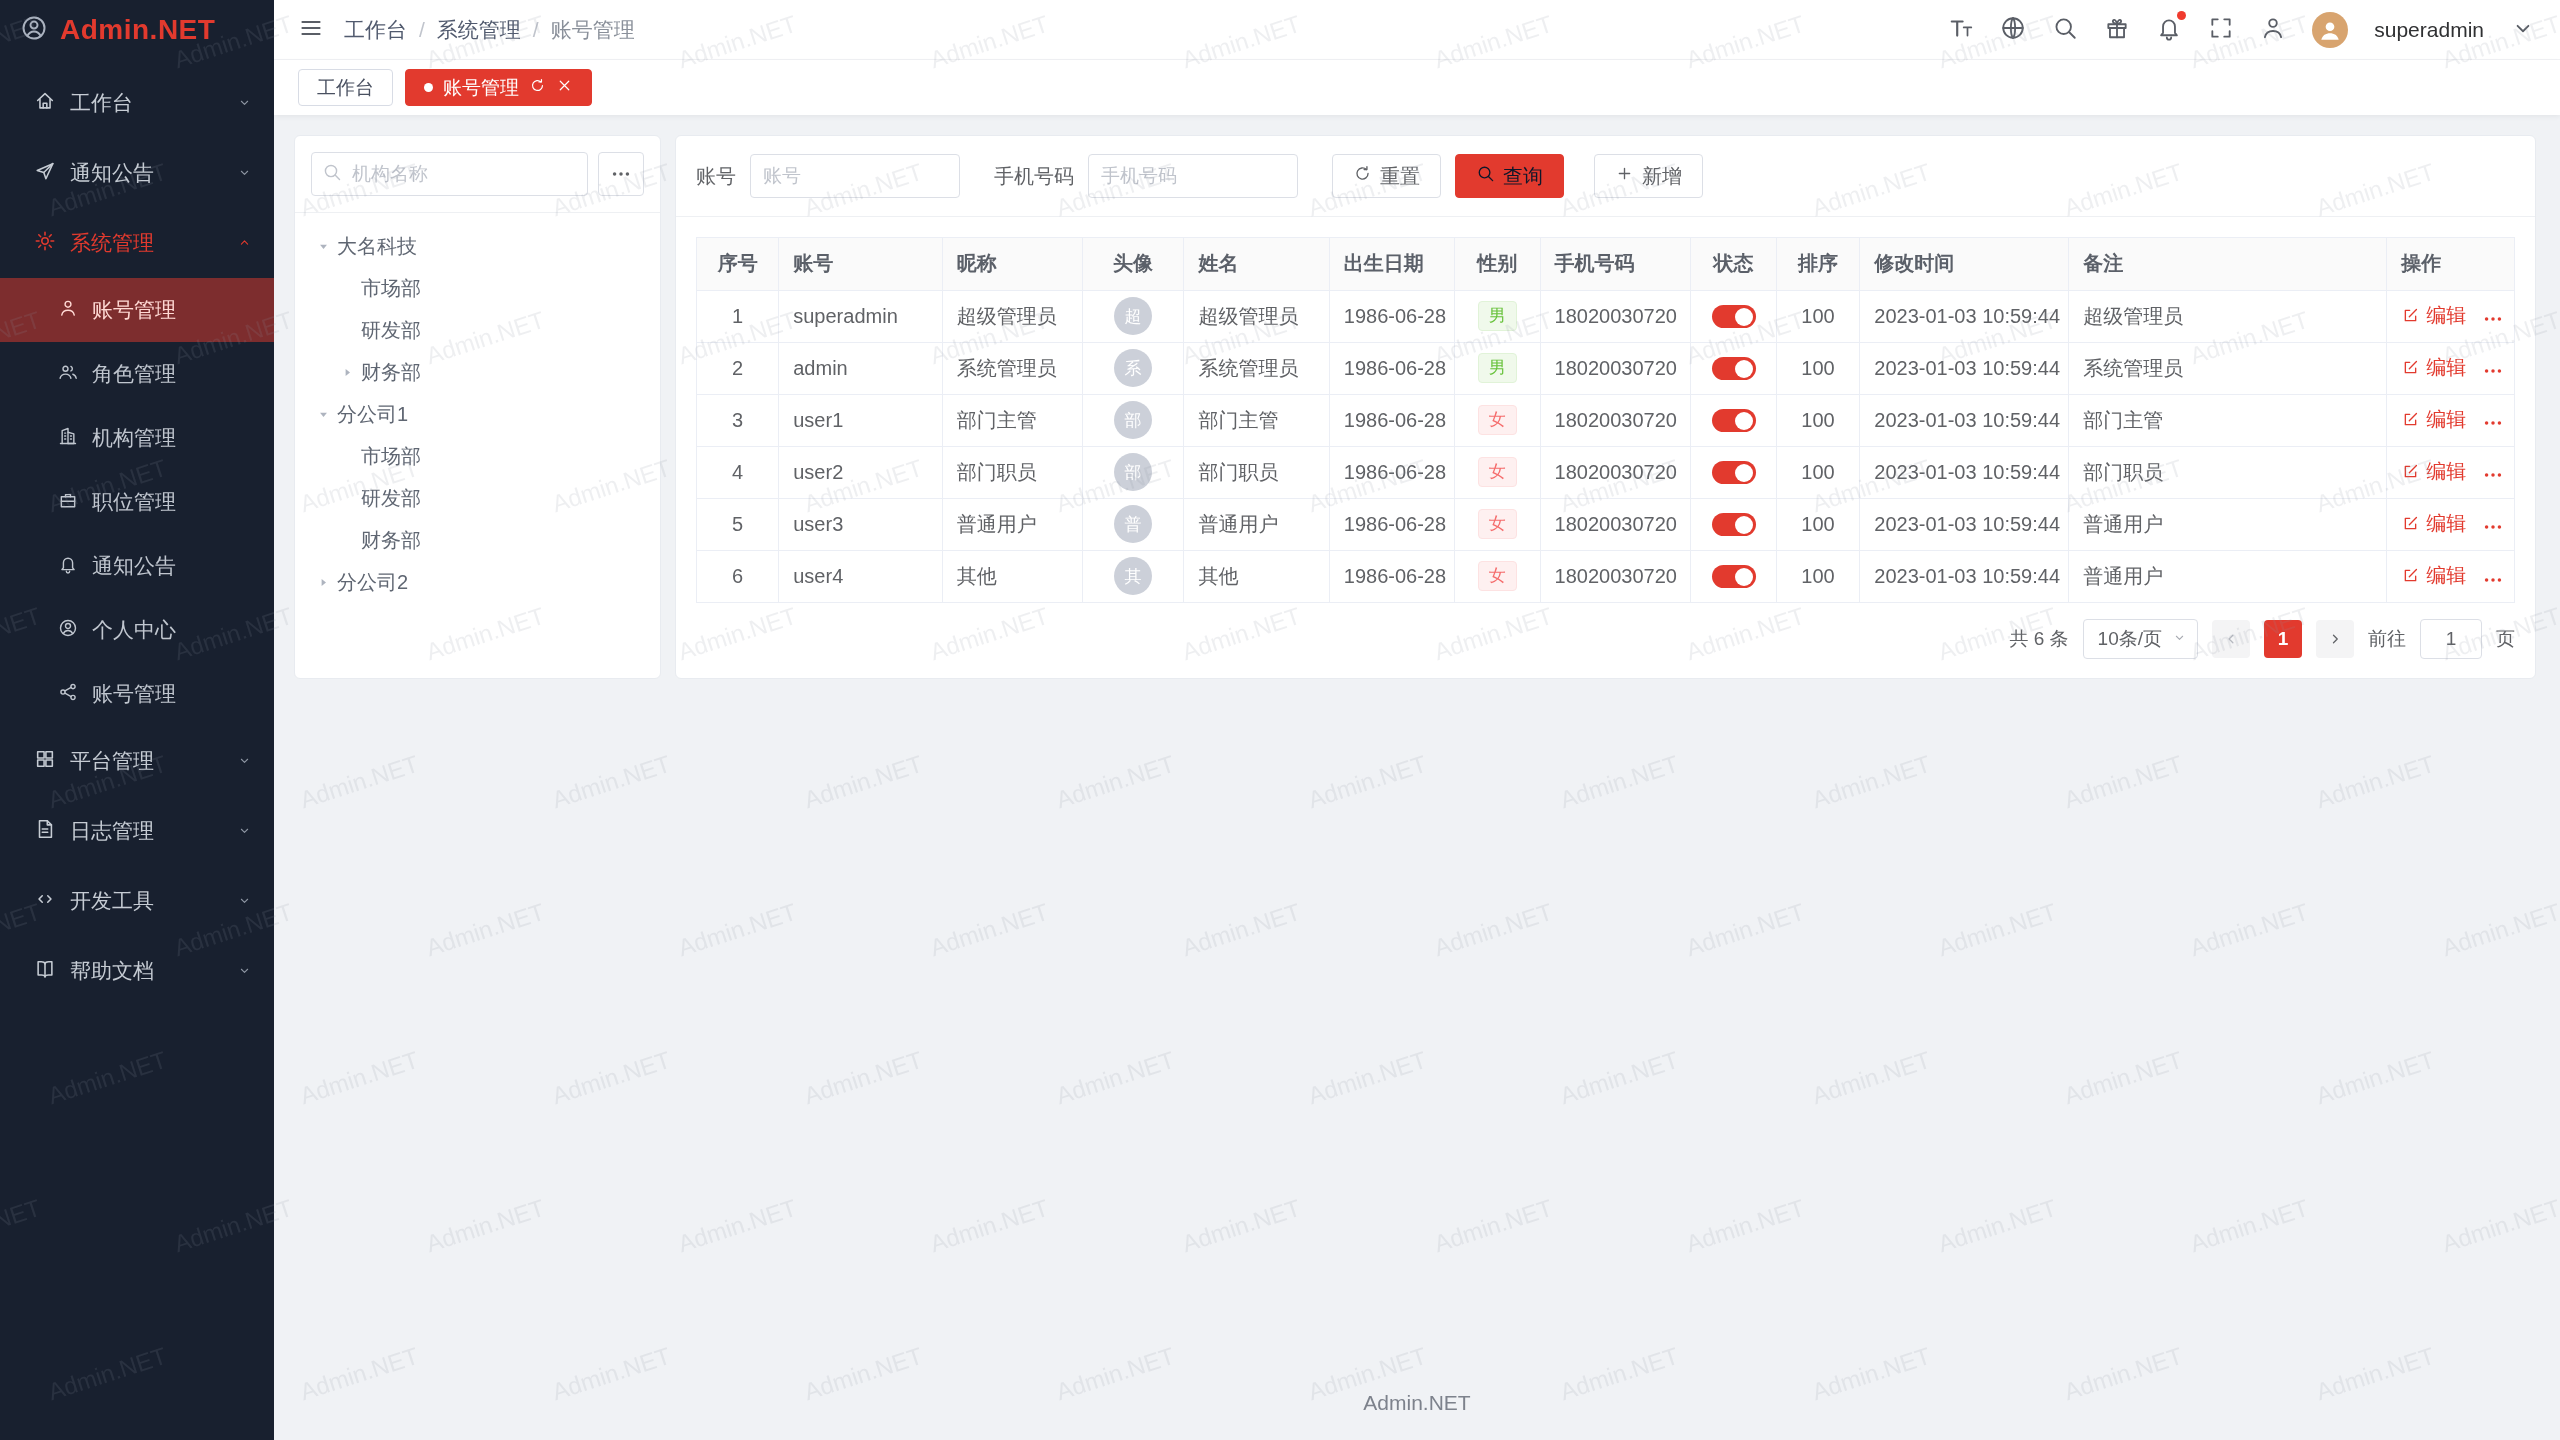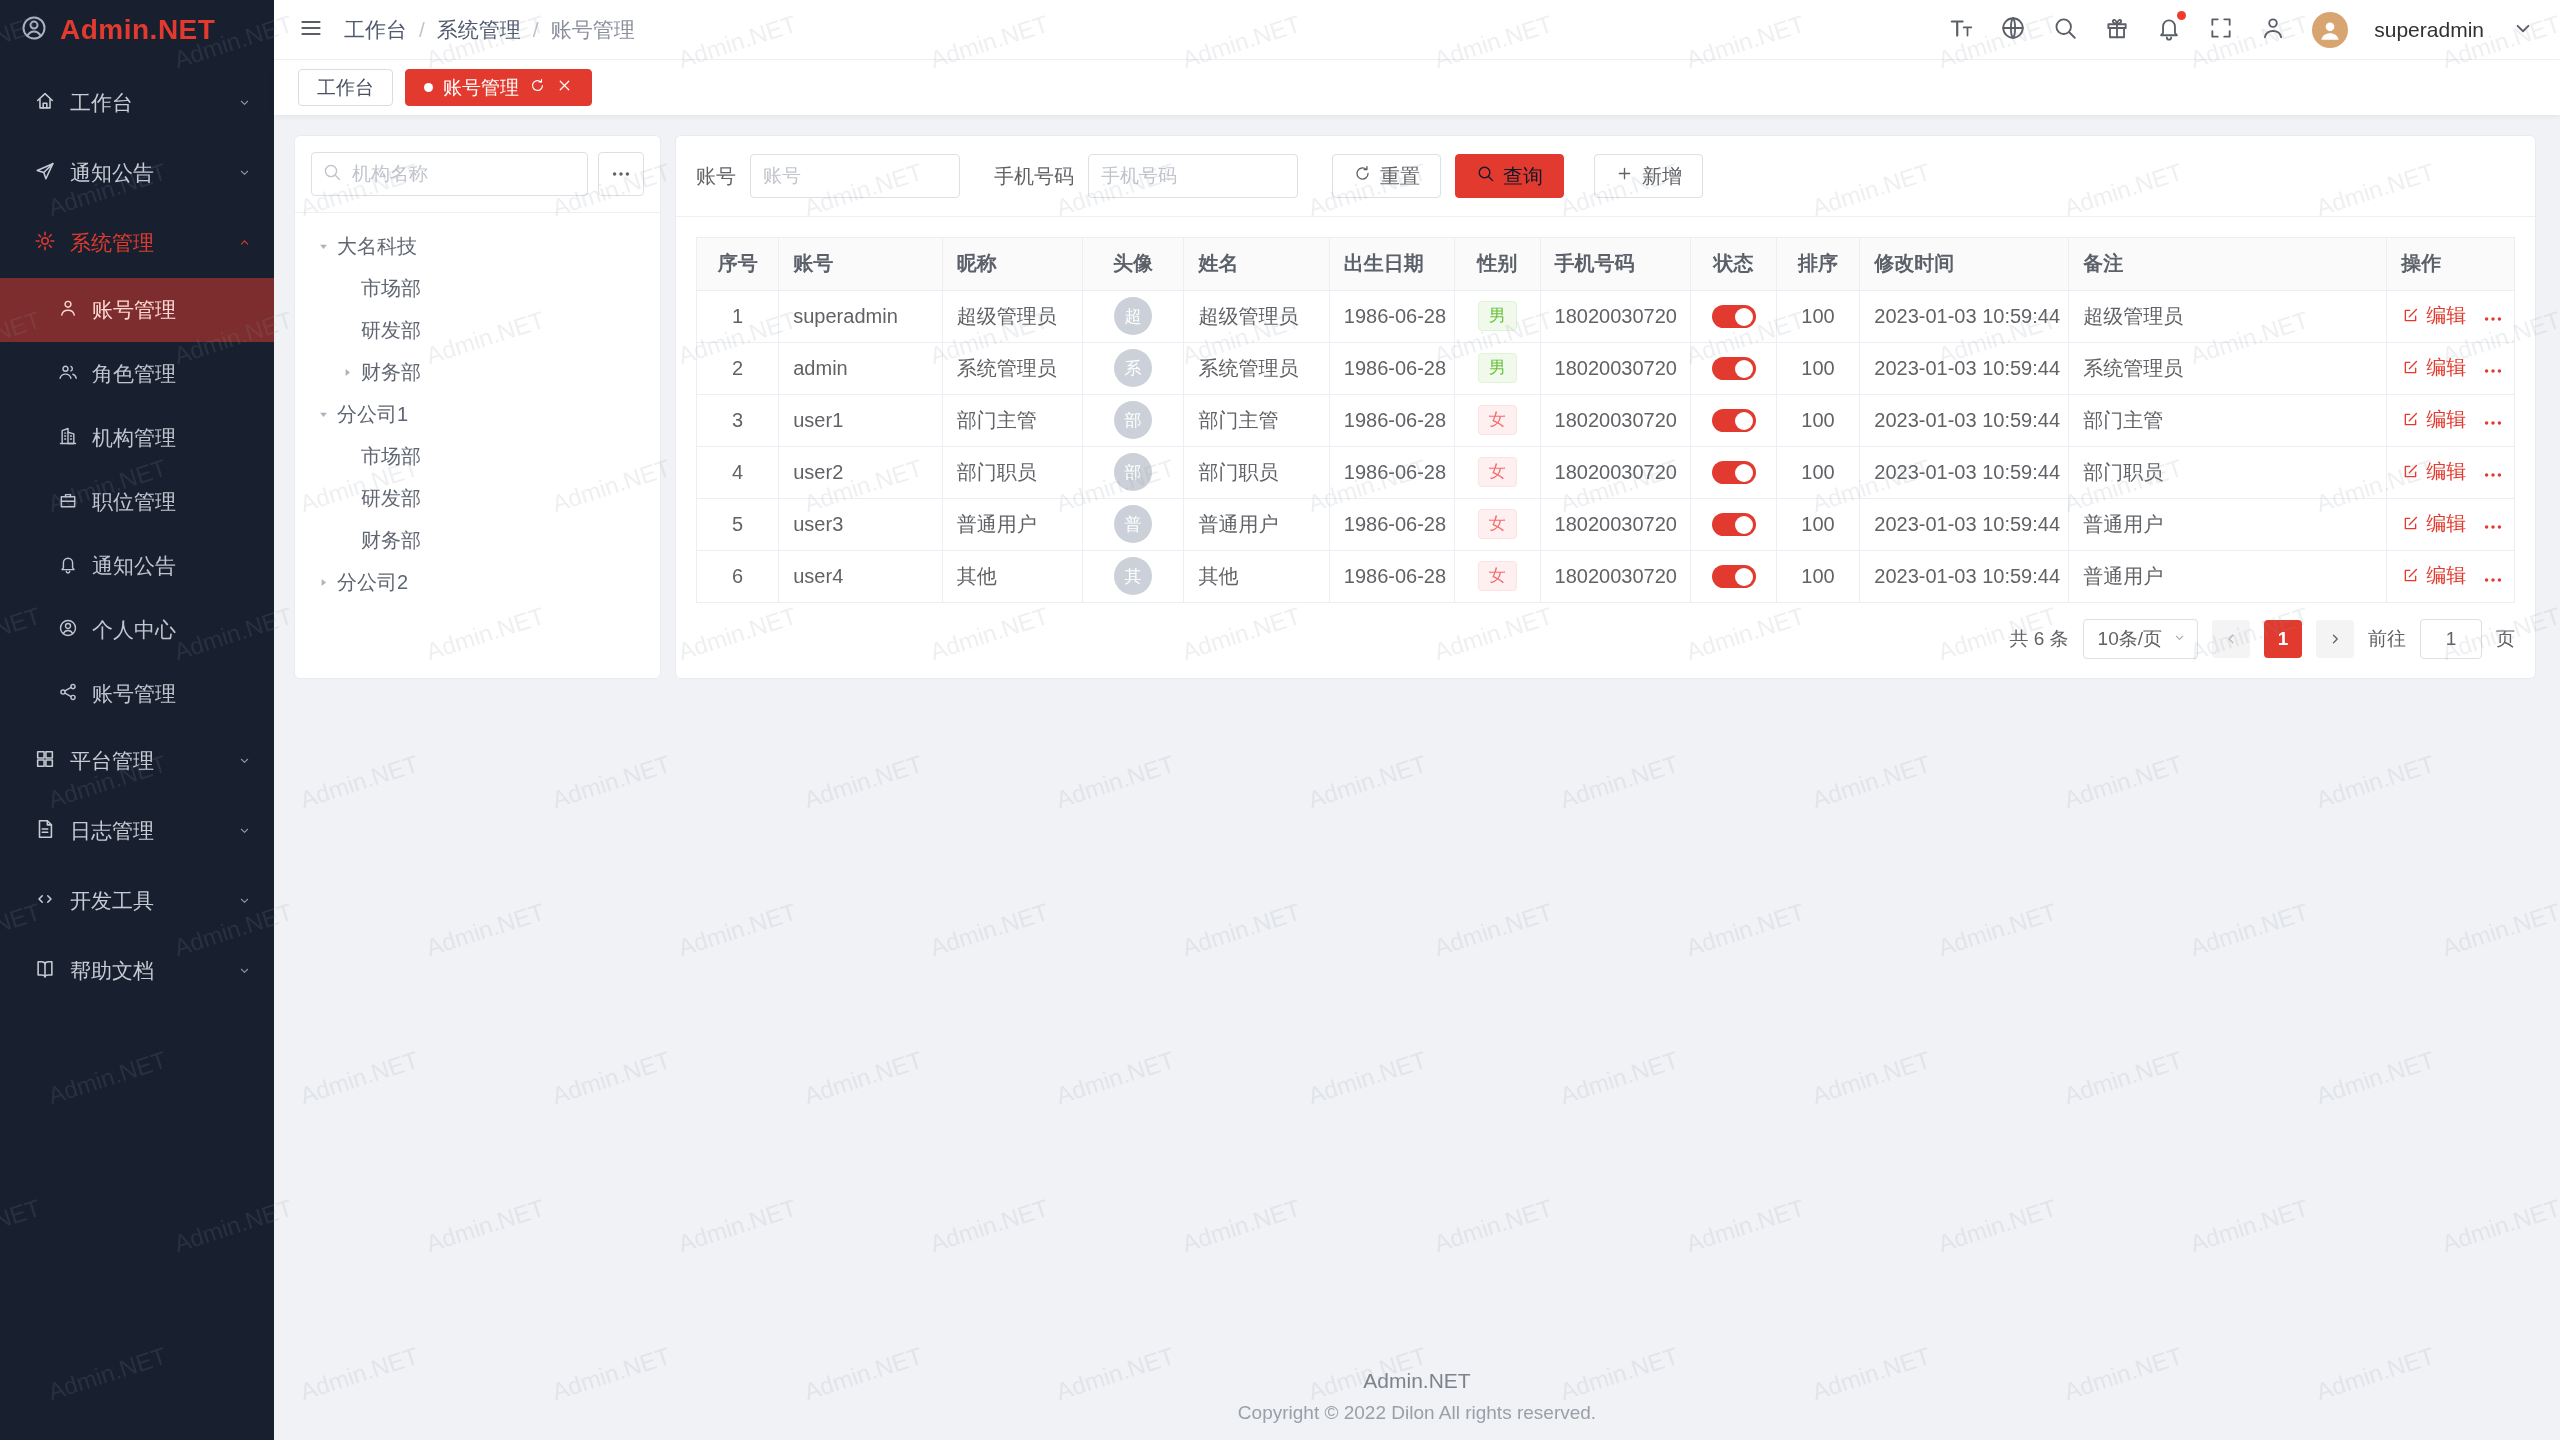--- a/index.html
+++ b/index.html
@@ -673,21 +673,20 @@
               </svg>
             </span>
           <span>前往</span>
           <input class="goto-input" value="1" style="">
           <span>页</span>
         </div>
       </section>
 
       <div class="footer">
         <div class="f1">Admin.NET</div>
-        <div class="f2">Copyright © 2022 Dilon All rights reserved.</div>
       </div>
 
     </div>
   </div>
 </div>
 
 <div id="watermark">
     <span style="left: -80px; top: 28px;">Admin.NET</span>
     <span style="left: 172px; top: 28px;">Admin.NET</span>
     <span style="left: 424px; top: 28px;">Admin.NET</span>

